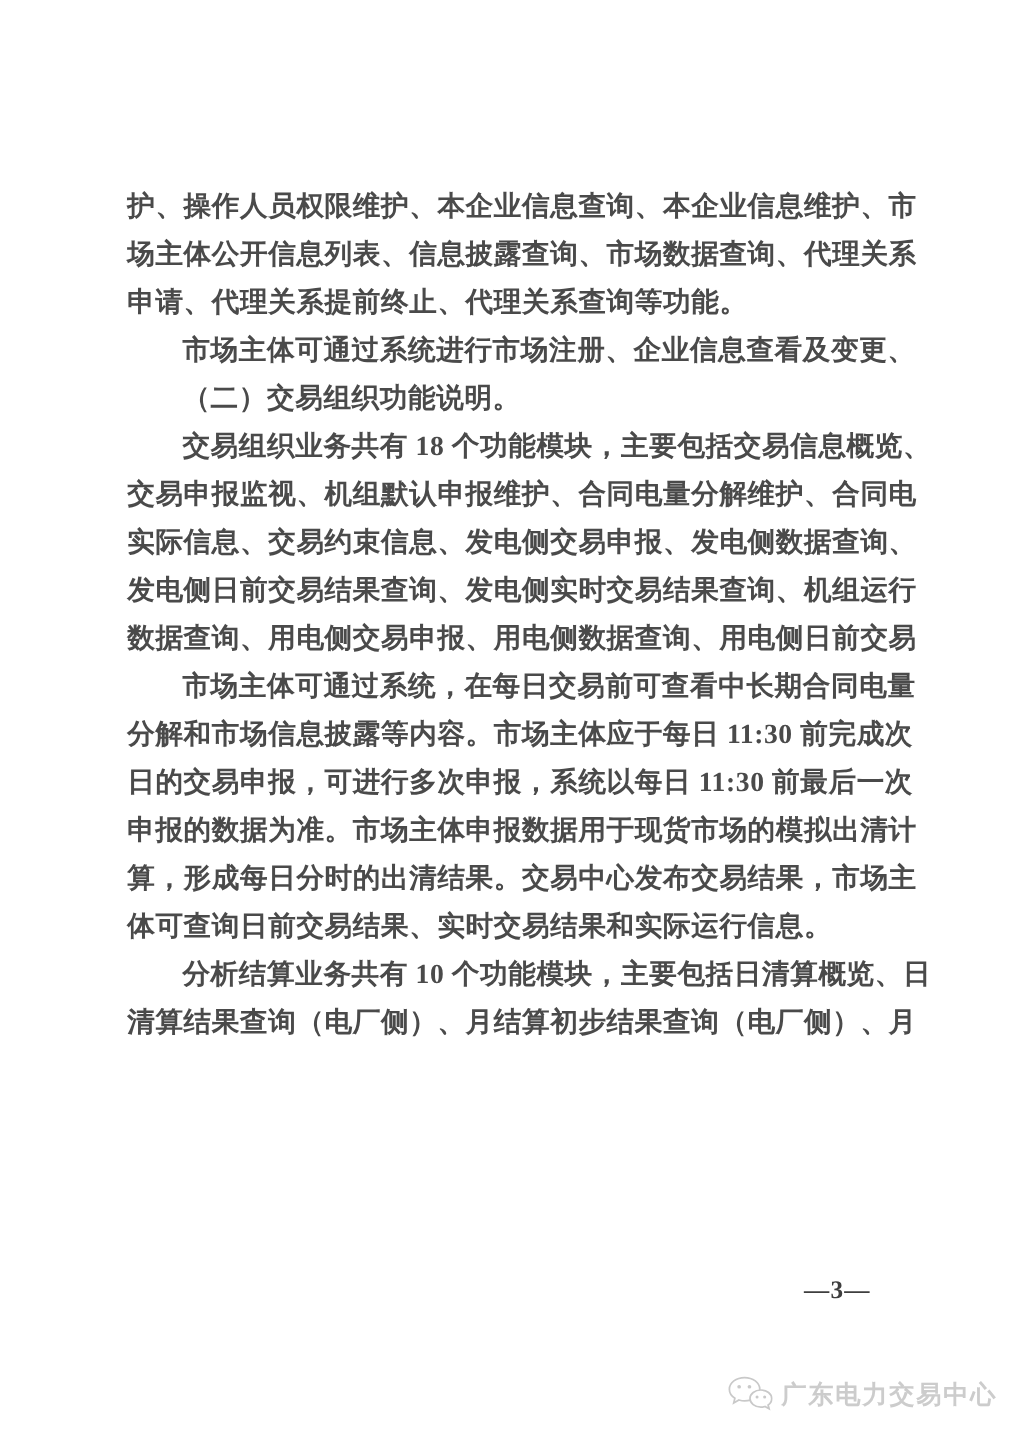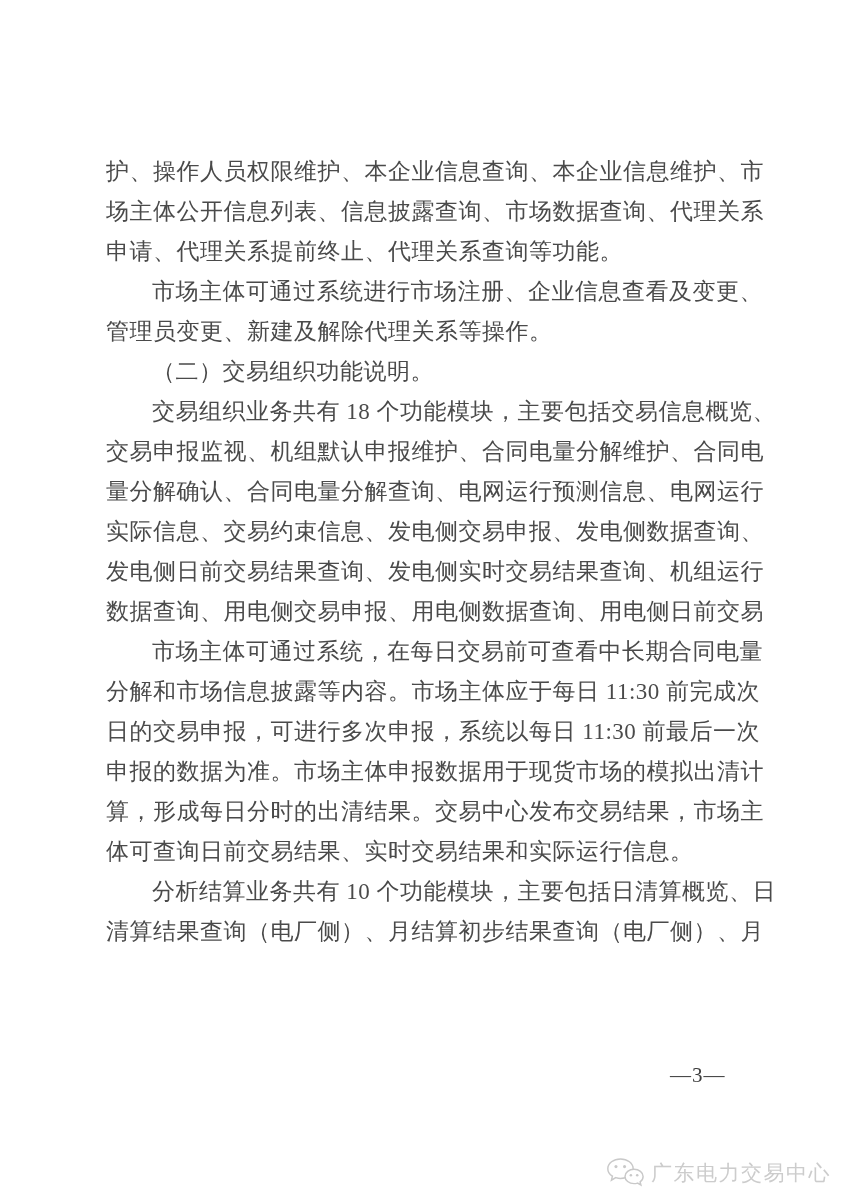--- a/index.html
+++ b/index.html
@@ -3,20 +3,21 @@
 <meta charset="utf-8">
 <style>
   html, body { margin: 0; padding: 0; background: #ffffff; }
   .page {
     position: relative;
     width: 849px;
     height: 1200px;
     background: #ffffff;
     overflow: hidden;
     font-family: "Liberation Serif", "DejaVu Serif", serif;
+    font-weight: bold;
   }
   .textblock {
     position: absolute;
     left: 106px;
     top: 152px;
     width: 648px;
   }
   .line {
     font-size: 23px;
     line-height: 40px;
@@ -41,46 +42,43 @@
     letter-spacing: 1px;
     font-family: "Liberation Serif", "DejaVu Serif", serif;
   }
   .watermark {
     position: absolute;
     top: 1146px;
     right: 18px;
     display: flex;
     align-items: center;
     gap: 7px;
-    margin-top: 11px;
   }
   .watermark-icon { width: 38px; height: 31px; display: block; }
   .watermark-label {
     font-size: 21px;
     letter-spacing: 1.5px;
     color: #cccccc;
     font-family: "Liberation Sans", "DejaVu Sans", sans-serif;
     white-space: nowrap;
   }
 </style>
 </head>
 <body>
 
 <div class="page">
 
   <div class="textblock">
     <div class="line">护、操作人员权限维护、本企业信息查询、本企业信息维护、市</div>
     <div class="line">场主体公开信息列表、信息披露查询、市场数据查询、代理关系</div>
     <div class="line plain">申请、代理关系提前终止、代理关系查询等功能。</div>
     <div class="line indent">市场主体可通过系统进行市场注册、企业信息查看及变更、</div>
-    <div class="line plain">管理员变更、新建及解除代理关系等操作。</div>
     <div class="line plain indent">（二）交易组织功能说明。</div>
     <div class="line indent">交易组织业务共有 18 个功能模块，主要包括交易信息概览、</div>
     <div class="line">交易申报监视、机组默认申报维护、合同电量分解维护、合同电</div>
-    <div class="line">量分解确认、合同电量分解查询、电网运行预测信息、电网运行</div>
     <div class="line">实际信息、交易约束信息、发电侧交易申报、发电侧数据查询、</div>
     <div class="line">发电侧日前交易结果查询、发电侧实时交易结果查询、机组运行</div>
     <div class="line">数据查询、用电侧交易申报、用电侧数据查询、用电侧日前交易</div>
     <div class="line indent">市场主体可通过系统，在每日交易前可查看中长期合同电量</div>
     <div class="line">分解和市场信息披露等内容。市场主体应于每日 11:30 前完成次</div>
     <div class="line">日的交易申报，可进行多次申报，系统以每日 11:30 前最后一次</div>
     <div class="line">申报的数据为准。市场主体申报数据用于现货市场的模拟出清计</div>
     <div class="line">算，形成每日分时的出清结果。交易中心发布交易结果，市场主</div>
     <div class="line plain">体可查询日前交易结果、实时交易结果和实际运行信息。</div>
     <div class="line indent">分析结算业务共有 10 个功能模块，主要包括日清算概览、日</div>

